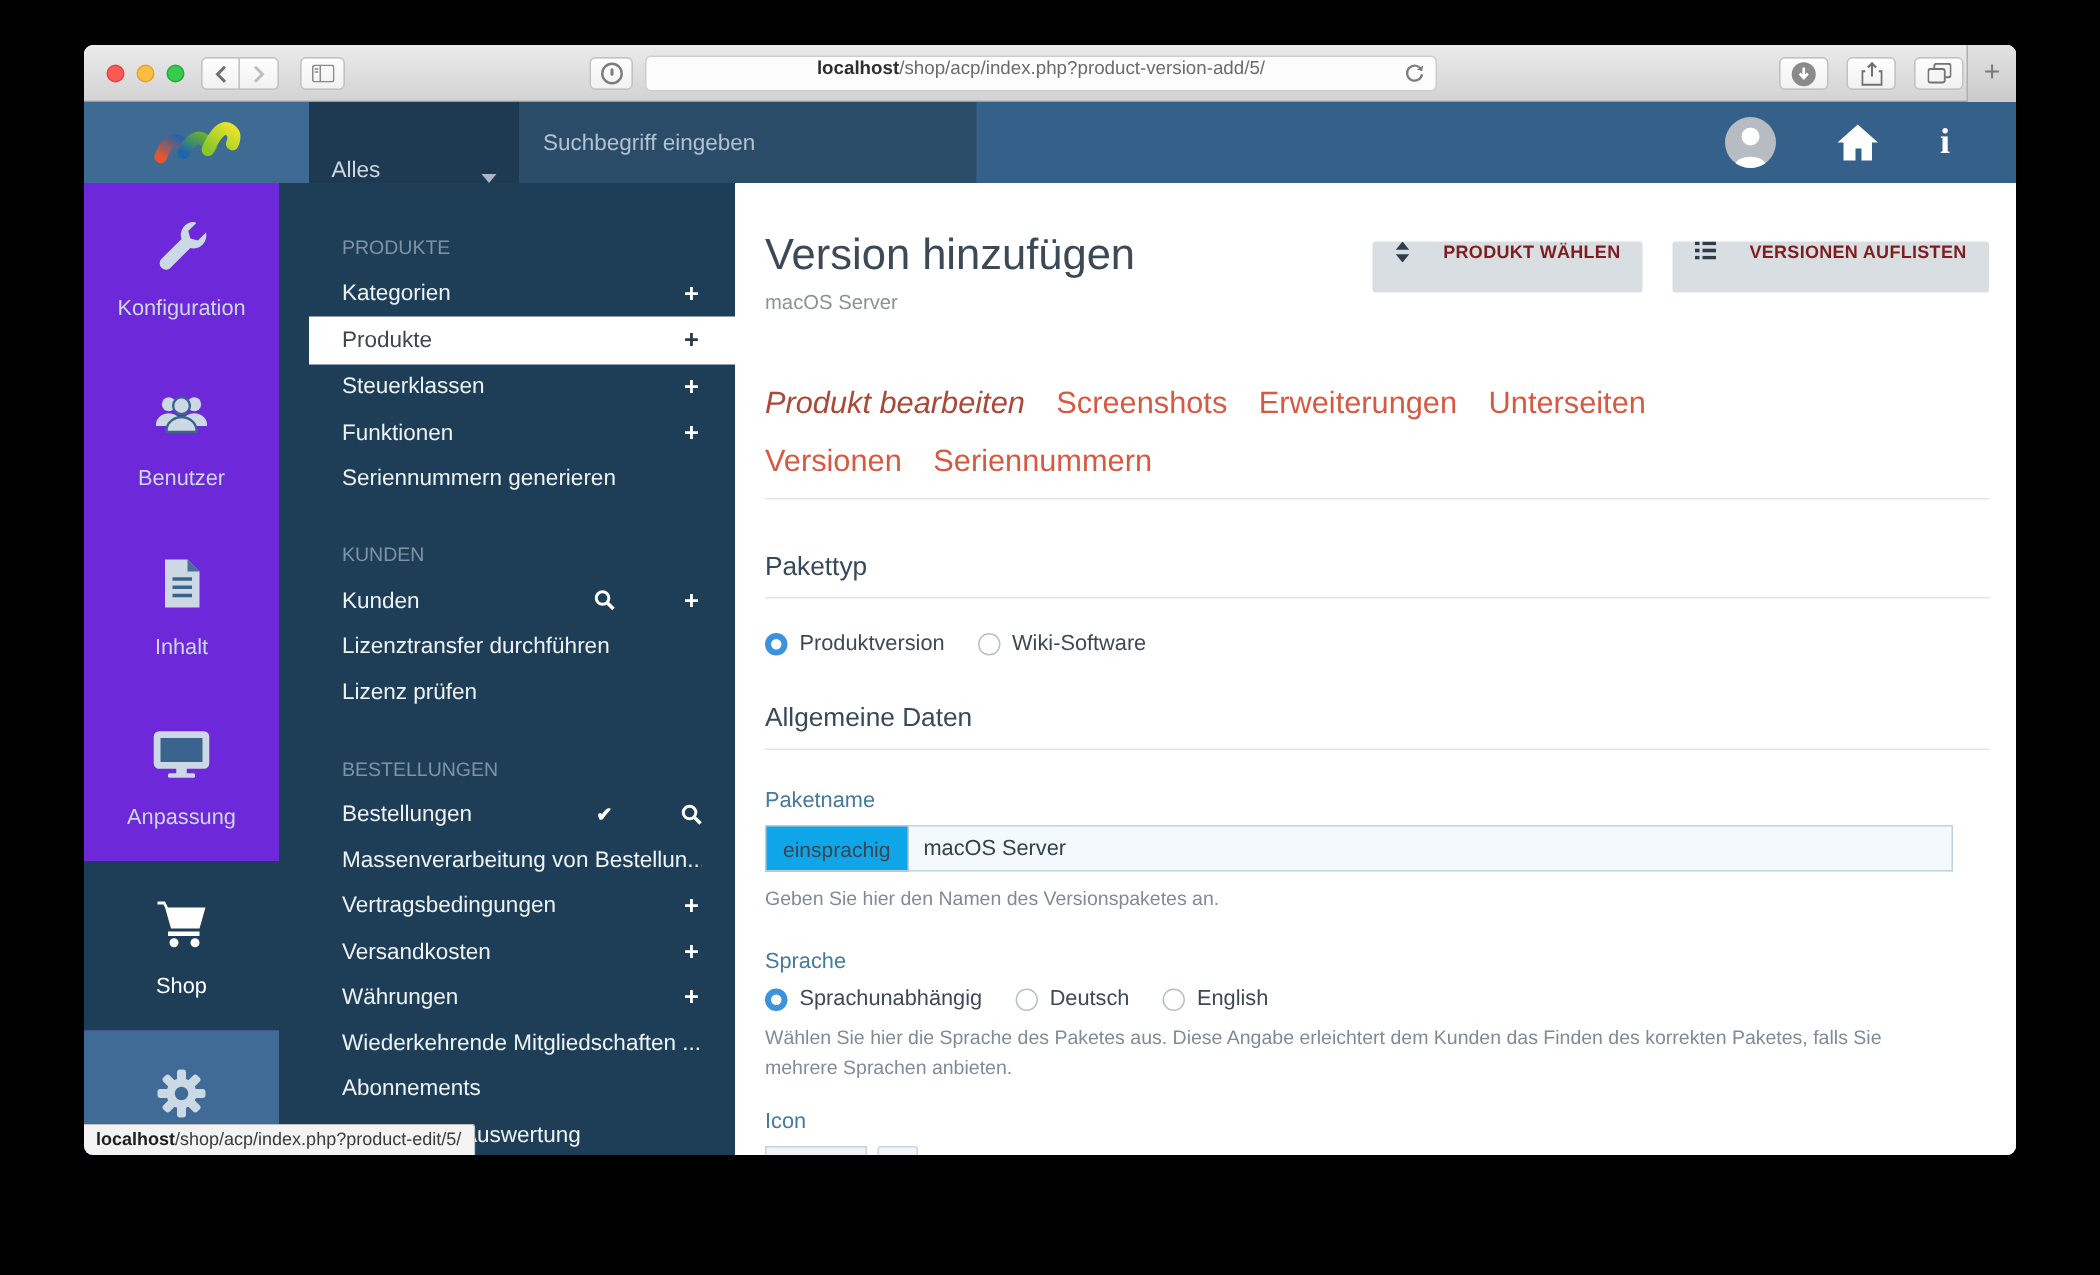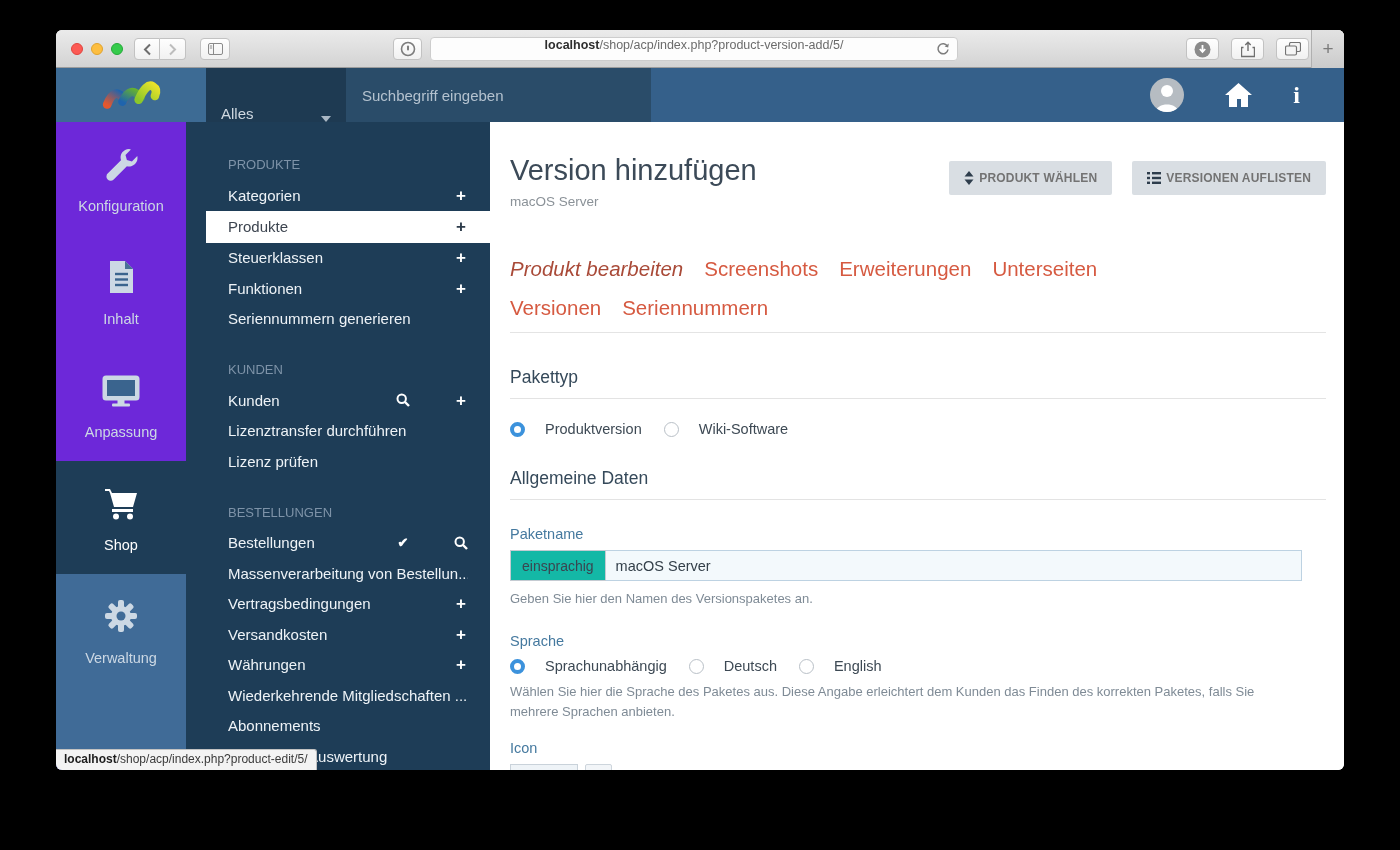--- a/index.html
+++ b/index.html
@@ -67,37 +67,37 @@
   .menu-item.active .badge { color:#2c3b4a; }
 
   
   .main { flex:1; background:#fff; padding:0 18px 0 20px; overflow:hidden; color:#44505c; }
   .content-header { display:flex; margin-top:32px; }
   .titles { flex:1; }
   .page-title { font-size:29px; font-weight:300; color:#3c4a58; }
   .page-subtitle { margin-top:7px; color:#8b9298; font-size:13.5px; }
   .hbtns { display:flex; gap:20px; margin-top:7px; }
   .btn { background:#d9dee3; border:none; border-radius:2px; padding:0 15px; height:34px; font-size:12px; font-weight:700; letter-spacing:.2px;
-         color:#737373; display:flex; align-items:center; gap:5px; cursor:pointer; font-family:inherit; }
+         color:#7f1d1d; display:flex; align-items:flex-start; gap:22px; cursor:pointer; font-family:inherit; }
 
   .tab-rows { margin-top:40px; padding-bottom:5px; border-bottom:1px solid #e4e4e4; }
   .tab-row { display:flex; gap:21px; line-height:39px; }
   .tab { font-size:20.5px; color:#d65a41; cursor:pointer; text-decoration:none; white-space:nowrap; }
   .tab.active { color:#a94a38;font-style:italic; }
 
   .sec-h { margin-top:34px; font-size:17.5px; font-weight:400; color:#35495a; padding-bottom:10px; border-bottom:1px solid #e3e3e3; }
   .radio-row { display:flex; gap:22px; margin-top:22px; align-items:center; }
-  .radio-opt { display:flex; align-items:center; gap:20px; font-size:14.5px; color:#3d4954; cursor:pointer; }
+  .radio-opt { display:flex; align-items:center; gap:8px; font-size:14.5px; color:#3d4954; cursor:pointer; }
   .radio { width:15px; height:15px; border-radius:50%; background:#fff; flex:none; }
   .radio.on { border:4.5px solid #3c92dc; }
   .radio.off { border:1px solid #b9c0c7; }
 
   .field-label { margin-top:26px; color:#45799f; font-size:14.5px; }
   .input-group { display:flex; margin-top:8px; height:31px; width:792px; }
-  .addon { background:#14b8a6; border:1px solid #c5cbd2; padding:0 11px; display:flex; align-items:center; font-size:14px; color:#3a4550; flex:none; }
+  .addon { background:#0ea5e9; border:1px solid #c5cbd2; padding:0 11px; display:flex; align-items:center; font-size:14px; color:#3a4550; flex:none; }
   .tinput { flex:1; background:#f3f9fc; border:1px solid #bdd2e2; border-left:none; padding:0 10px; font-size:14.5px; color:#333f49; outline:none; font-family:inherit; }
   .help { margin-top:8px; color:#7f8b96; font-size:13px; line-height:20px; max-width:770px; }
   .field-label.sp { margin-top:24px; }
   .radio-row.tight { margin-top:9px; }
 
   .icon-row { display:flex; gap:7px; margin-top:8px; align-items:flex-start; }
   .icon-box { width:68px; height:60px; background:#eef3f7; border:1px solid #c9d2da; display:flex; justify-content:center; padding-top:9px; }
   .icon-glyph { width:17px; height:34px; background:#2f3b47; border-radius:3px 3px 0 0; }
   .x-btn { width:27px; height:27px; background:#f2f5f8; border:1px solid #cdd5dc; border-radius:2px; display:flex; align-items:center; justify-content:center;
            font-size:14px; font-weight:700; color:#333e49; cursor:pointer; }
@@ -222,20 +222,33 @@
 
       <div class="sidebar">
           <div class="side-item">
             <span><svg width="40" height="40" viewBox="0 0 40 40">
                 <path fill="#ccd8e4" d="M28 5a8.5 8.5 0 0 0-8 11.3L7.2 29a4.3 4.3 0 1 0 6 6l12.7-12.7A8.5 8.5 0 0 0 36.3 12l-5.4 5.4-5-1.4-1.4-5L29.9 5.6A8.6 8.6 0 0 0 28 5z"></path>
               </svg></span>
             <span>Konfiguration</span>
           </div>
           <div class="side-item">
             <span><svg width="40" height="40" viewBox="0 0 40 40">
+                <g fill="#ccd8e4">
+                  <circle cx="11.5" cy="13.5" r="4.6"></circle>
+                  <circle cx="28.5" cy="13.5" r="4.6"></circle>
+                  <path d="M3 27c0-5 5-7.5 8.5-7.5S20 22 20 27v1H3z"></path>
+                  <path d="M20 27c0-5 5-7.5 8.5-7.5S37 22 37 27v1H20z"></path>
+                  <circle cx="20" cy="14.5" r="5.6" stroke="#3a648e" stroke-width="1.6"></circle>
+                  <path d="M10 31c0-6 6-9 10-9s10 3 10 9v1H10z" stroke="#3a648e" stroke-width="1.6"></path>
+                </g>
+              </svg></span>
+            <span>Benutzer</span>
+          </div>
+          <div class="side-item">
+            <span><svg width="40" height="40" viewBox="0 0 40 40">
                 <path fill="#ccd8e4" d="M9 4h15l8 8v24H9z"></path>
                 <path fill="#3a648e" d="M24 4v8h8z" opacity="0.9"></path>
                 <g stroke="#3a648e" stroke-width="2.4">
                   <line x1="14" y1="17" x2="27" y2="17"></line>
                   <line x1="14" y1="22.5" x2="27" y2="22.5"></line>
                   <line x1="14" y1="28" x2="27" y2="28"></line>
                 </g>
               </svg></span>
             <span>Inhalt</span>
           </div>

